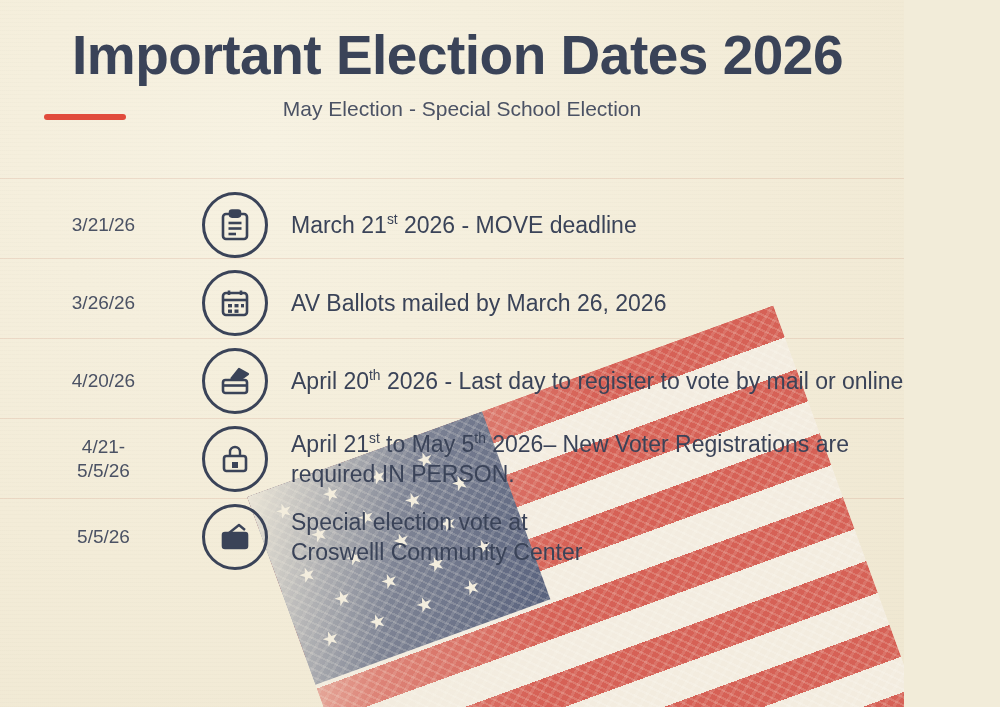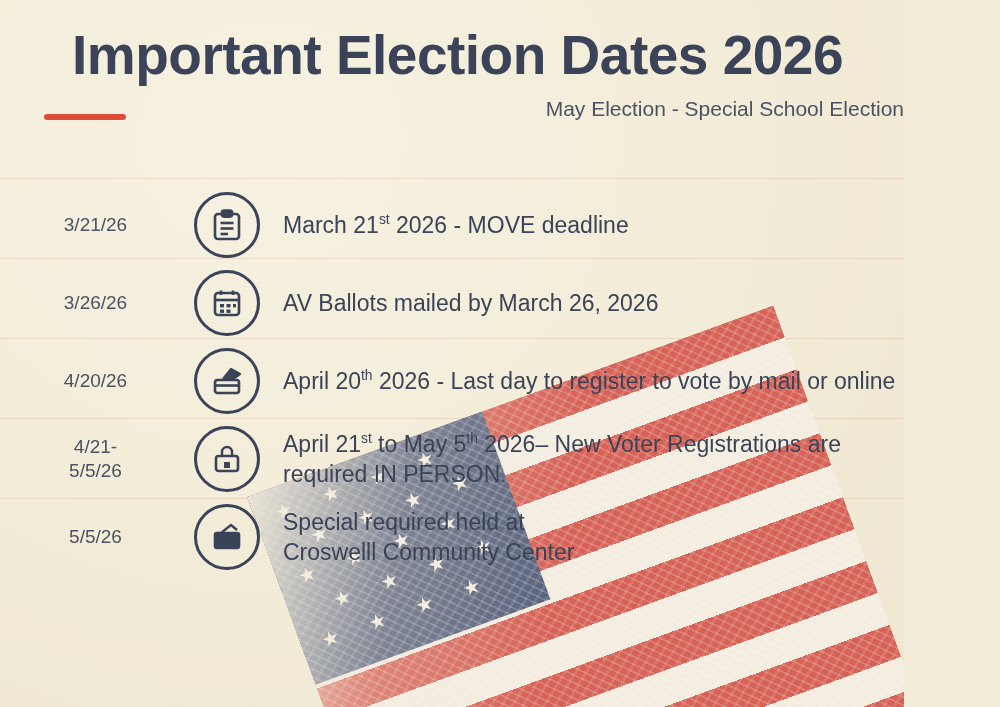--- a/index.html
+++ b/index.html
@@ -102,30 +102,30 @@
     top: 114px;
     width: 82px;
     height: 6px;
     background: #e14b3c;
     border-radius: 3px;
   }
   .subtitle {
     position: absolute;
     left: 0; right: 0;
     top: 96px;
-    text-align: right;
+    text-align: center;
     padding-left: 20px;
     color: #4b5264;
     font-size: 21px;
     line-height: 1.25;
   }
 
   .rows {
     position: absolute;
-    left: 8px;
+    left: 16px;
     top: 186px;
     width: 930px;
   }
   .row {
     display: flex;
     align-items: center;
     min-height: 78px;
   }
   .row-date {
     width: 175px;
@@ -285,20 +285,20 @@
       <div class="row">
         <div class="row-date">5/5/26</div>
         <div class="row-icon">
           <div class="icon-circle">
             <svg width="30" height="30" viewBox="0 0 30 30" fill="none" stroke="#3a4358" stroke-width="2.6">
               <path d="M5 11 h20 a2 2 0 0 1 2 2 v11 a2 2 0 0 1 -2 2 h-20 a2 2 0 0 1 -2 -2 v-11 a2 2 0 0 1 2 -2 z" fill="#3a4358" stroke="#3a4358"></path>
               <path d="M9 11 L19 3 L25 8" stroke="#3a4358" stroke-width="2.4" fill="none" stroke-linejoin="round"></path>
             </svg>
           </div>
         </div>
-        <div class="row-text" style="white-space: pre-line;"><span>Special required held at
+        <div class="row-text" style="white-space: pre-line;"><span>Special election vote at
 Croswelll Community Center</span><sup></sup><span></span></div>
       </div>
 
     </div>
 
   </div>
 </div>
 
 </body></html>

